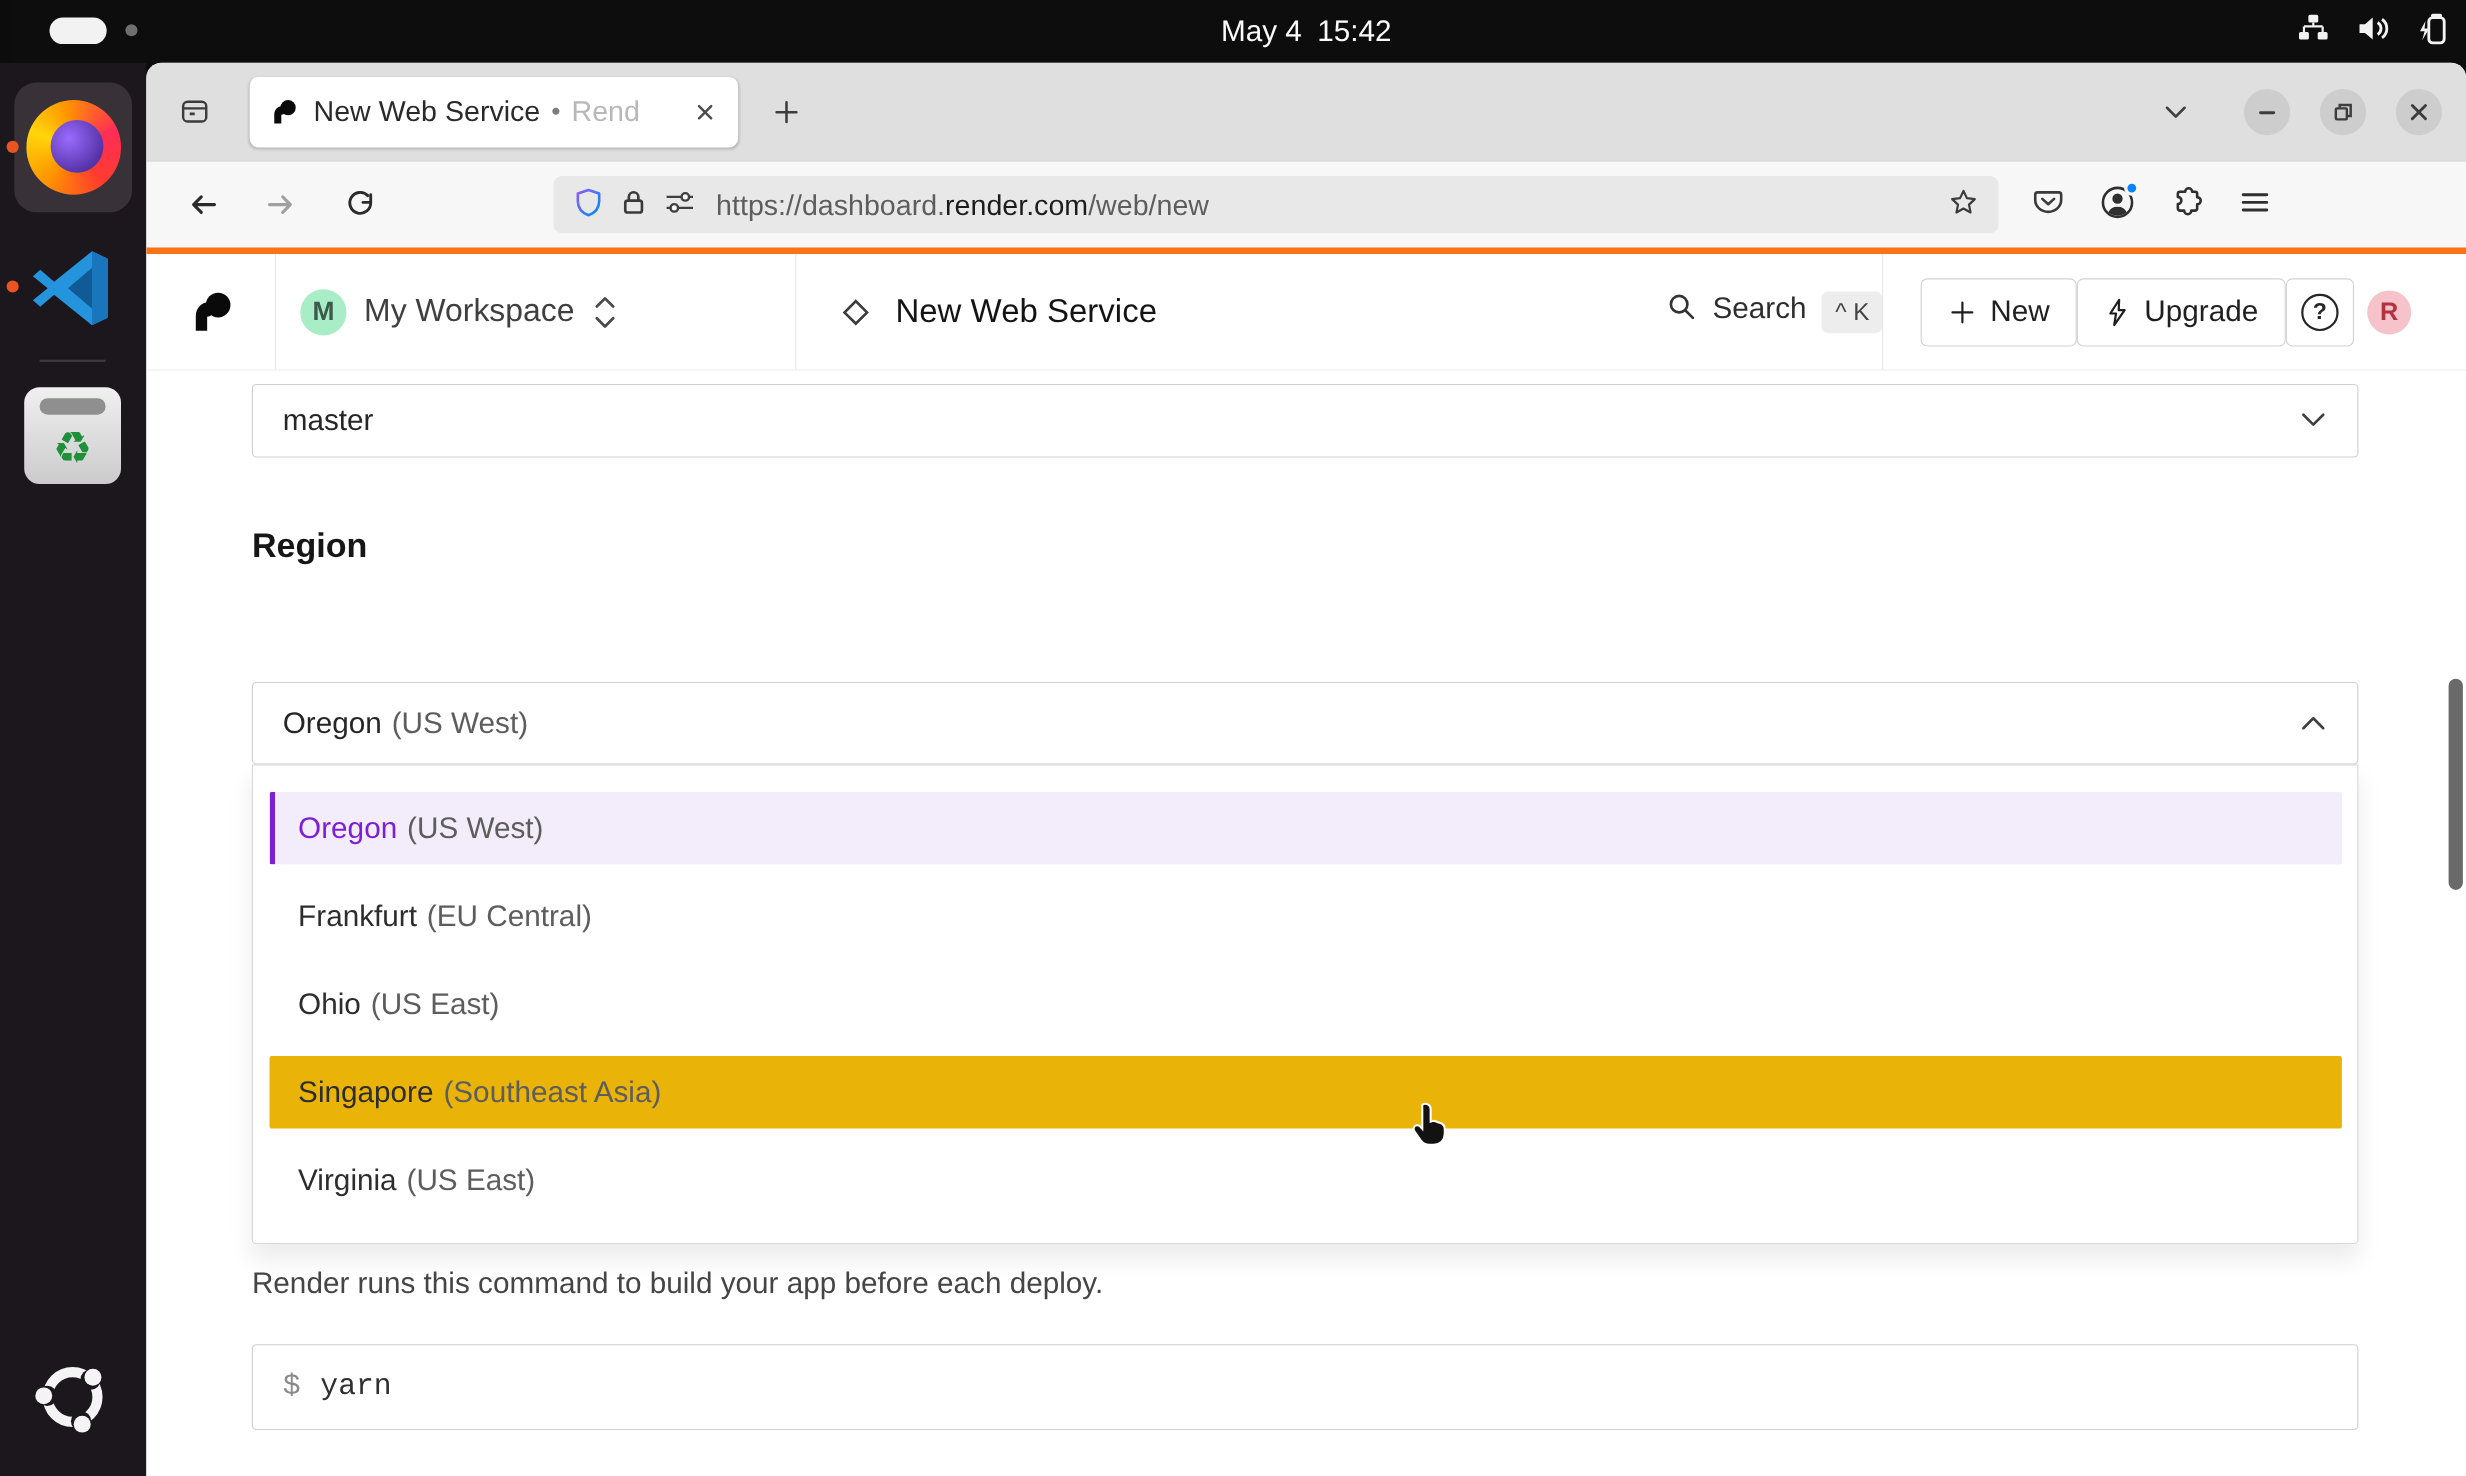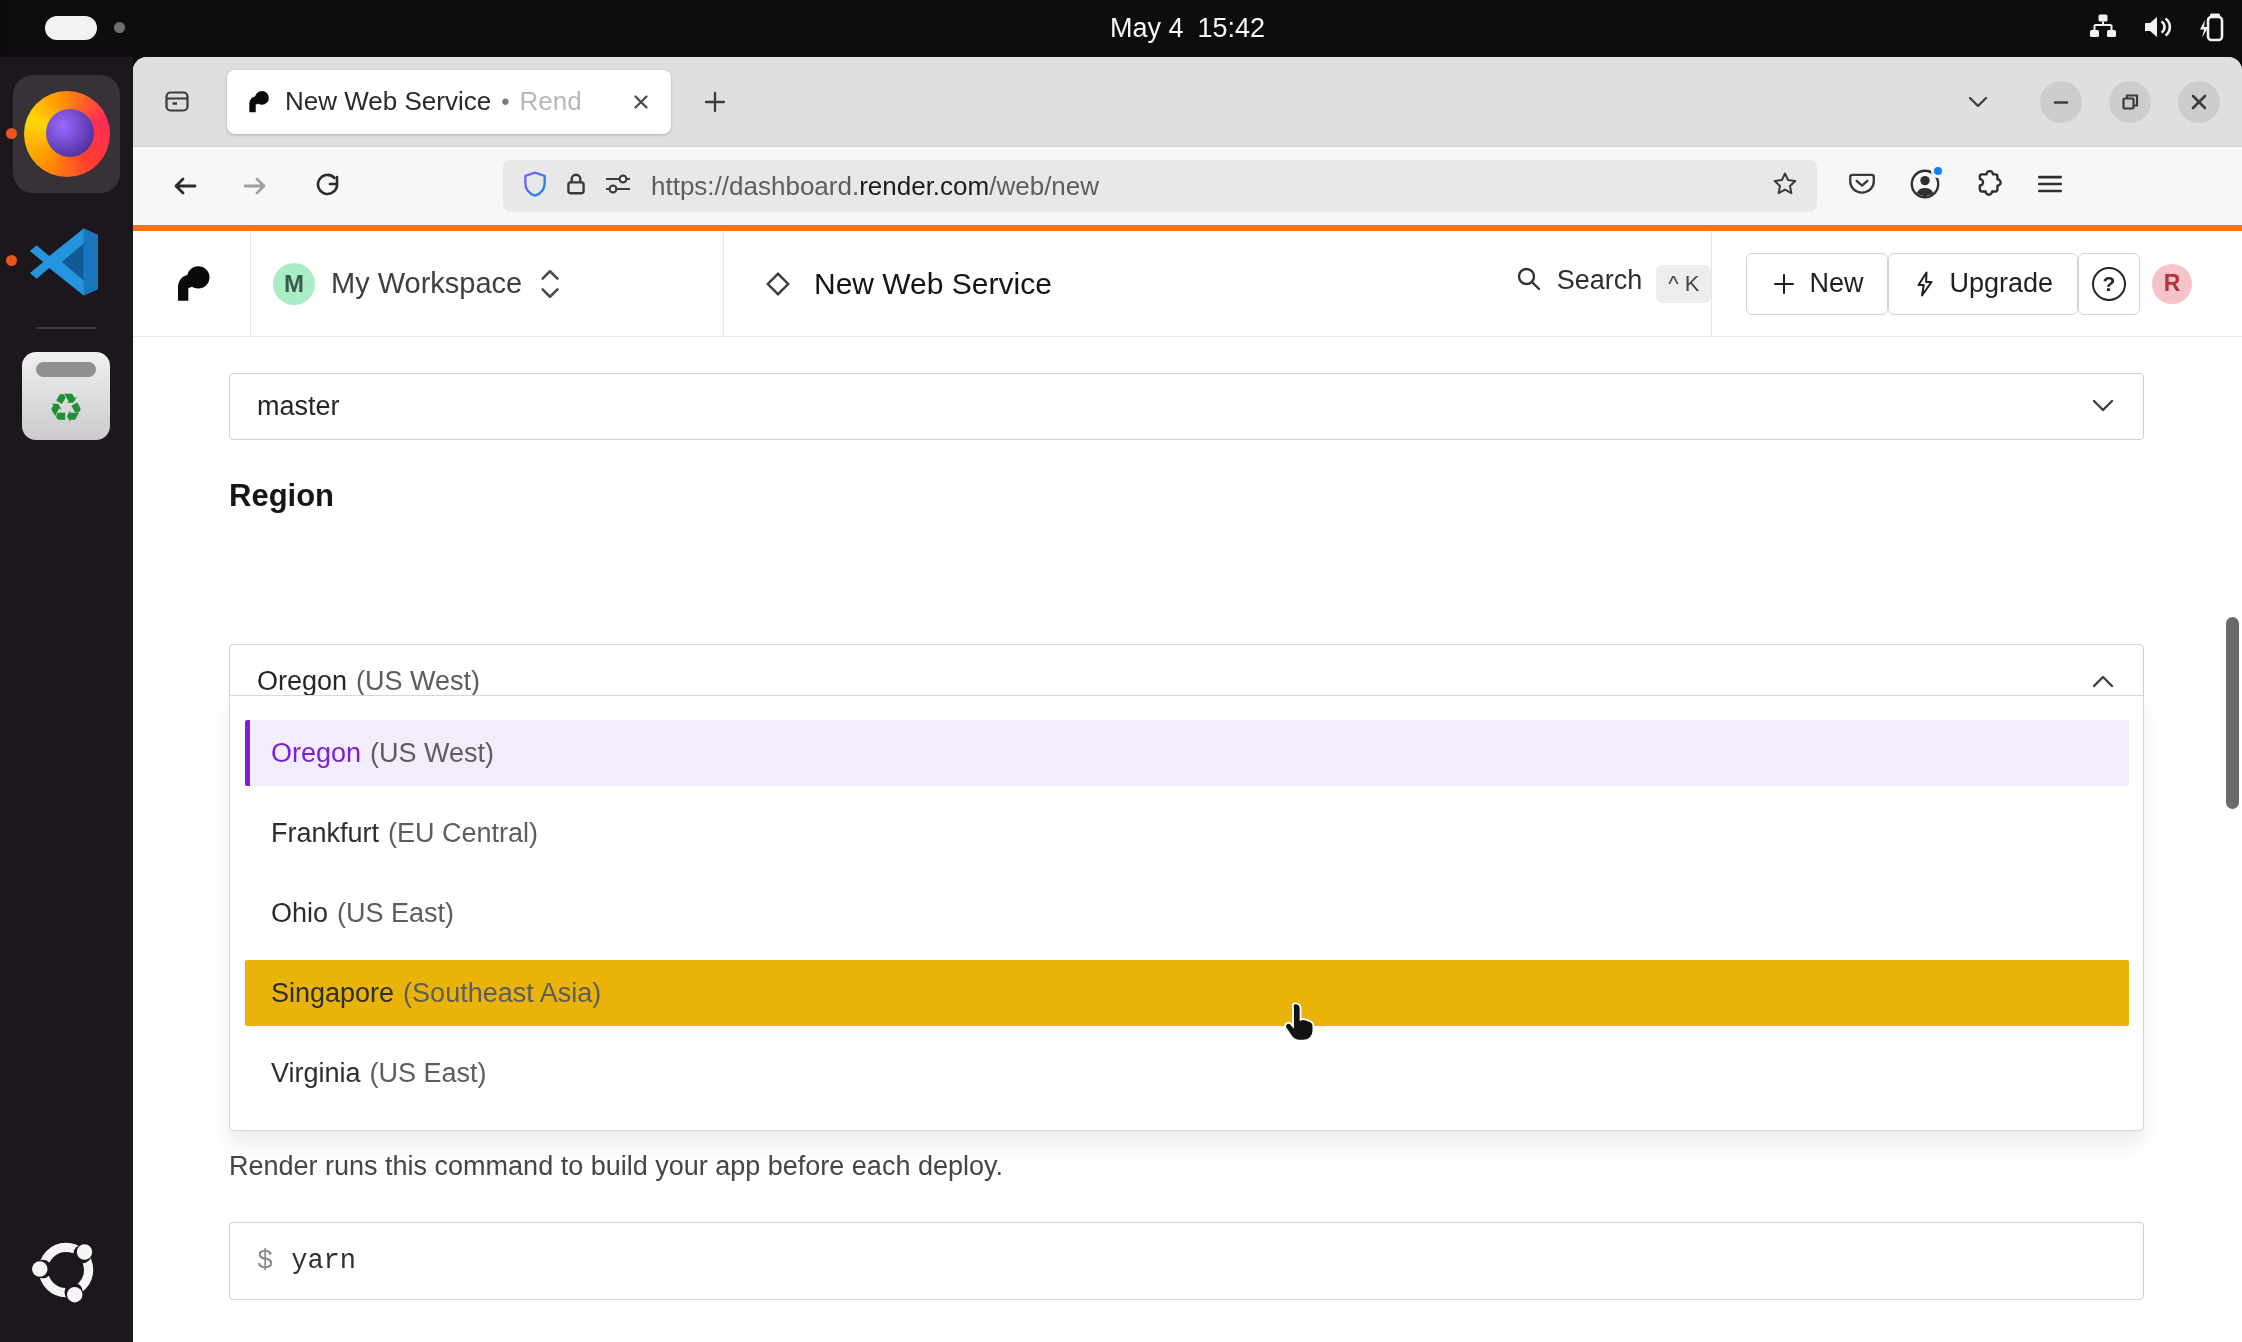--- a/index.html
+++ b/index.html
@@ -67,21 +67,21 @@
   .search-label { font-size:27px; color:#2e2e2e; }
   .kbd { background:#ededed; border-radius:6px; padding:6px 12px; font-size:22px; color:#444; }
   .actions { display:flex; align-items:center; padding:0 50px 0 34px; }
   .btn { height:62px; border:1px solid #d2d2d2; border-radius:6px; background:#fff; display:flex; align-items:center; justify-content:center; gap:12px; font-size:27px; color:#1f1f1f; padding:0 24px; }
   .help-btn { width:62px; padding:0; }
   .help-circle { width:34px; height:34px; border-radius:50%; border:2.5px solid #262626; display:flex; align-items:center; justify-content:center; font-size:21px; font-weight:700; color:#262626; }
   .user-avatar { width:40px; height:40px; border-radius:50%; background:#f6c3ca; color:#b23440; font-size:23px; font-weight:700; display:flex; align-items:center; justify-content:center; margin-left:12px; }
 
   
   .viewport { position:relative; flex:1; background:#fff; overflow:hidden; }
-  .field { position:absolute; left:96px; width:1915px; background:#fff; border:1px solid #cfcfcf; border-radius:4px; display:flex; align-items:center; padding:0 27px; font-size:27px; color:#262626;margin-top:24px; }
+  .field { position:absolute; left:96px; width:1915px; background:#fff; border:1px solid #cfcfcf; border-radius:4px; display:flex; align-items:center; padding:0 27px; font-size:27px; color:#262626; }
   .field .chev { margin-left:auto; }
   .sect-heading { position:absolute; left:96px; top:141px; font-size:31px; font-weight:700; color:#161616; }
   .sect-desc { position:absolute; left:96px; top:201px; font-size:27px; color:#4c4c4c; }
   .link { color:#7c1fd6; }
   .panel { position:absolute; left:96px; top:358px; width:1915px; height:436px; background:#fff; border:1px solid #d8d8d8; border-radius:0 0 4px 4px; box-shadow:0 14px 22px rgba(0,0,0,.08); padding:24px 14px 0 15px; }
   .opt { height:66px; margin-bottom:14px; display:flex; align-items:center; padding-left:26px; font-size:27px; color:#2d2d2d; border-radius:2px; }
   .opt .detail { color:#5d5d5d; margin-left:9px; }
   .opt.selected { background:#f3edfb; border-left:5px solid #7c1fd6; padding-left:21px; }
   .opt.selected .name { color:#7c1fd6; }
   .opt.hovered { background:#eab308; }

